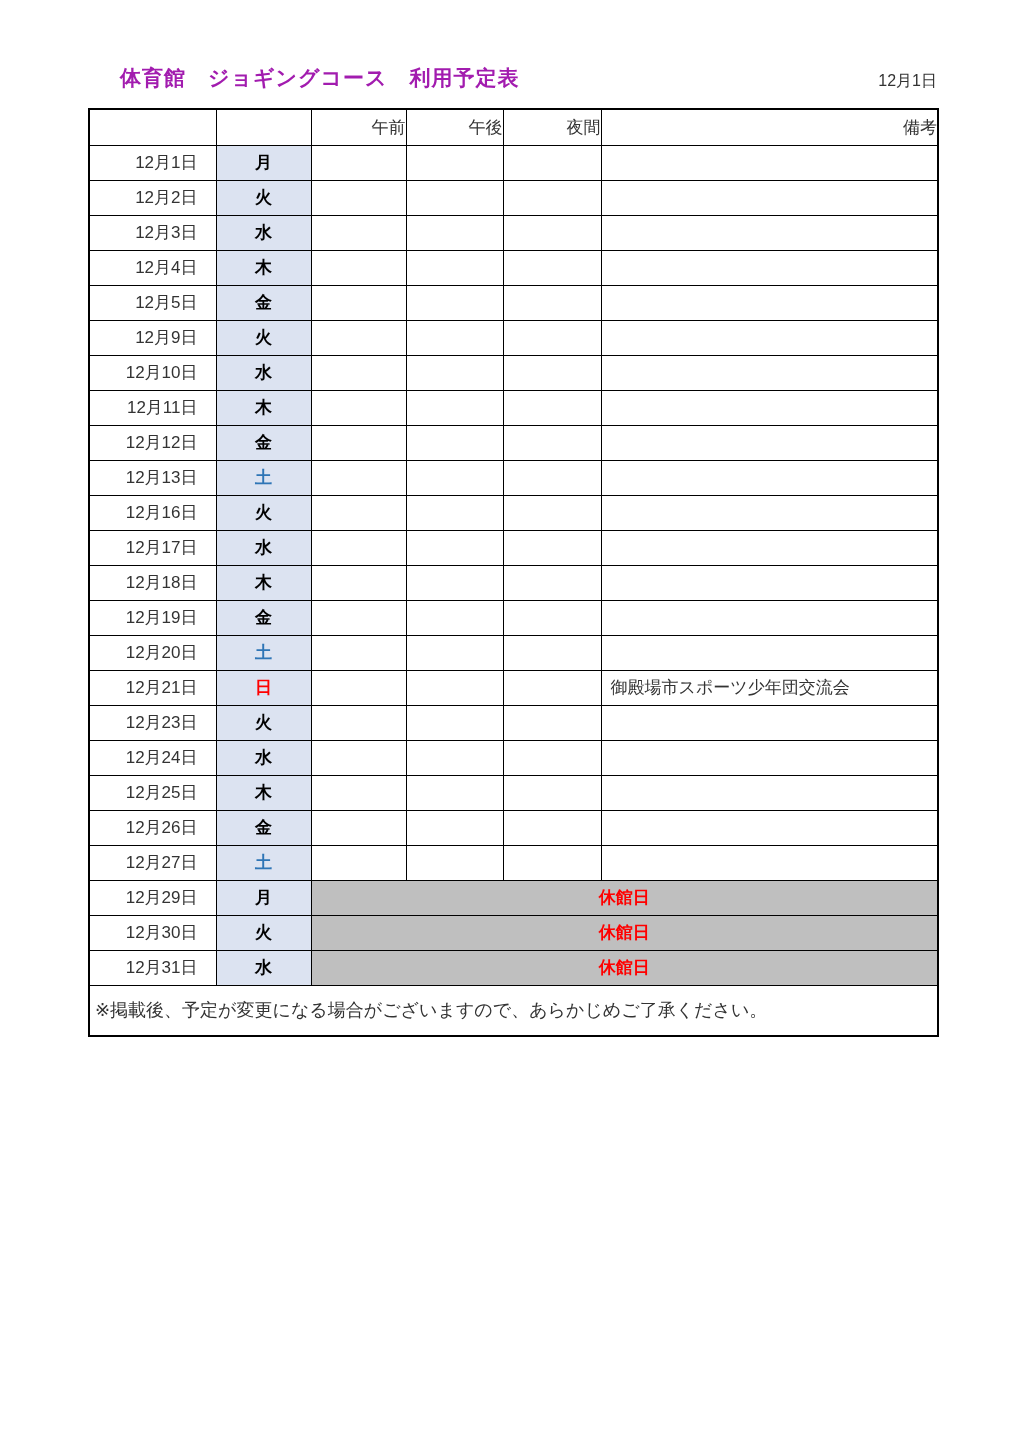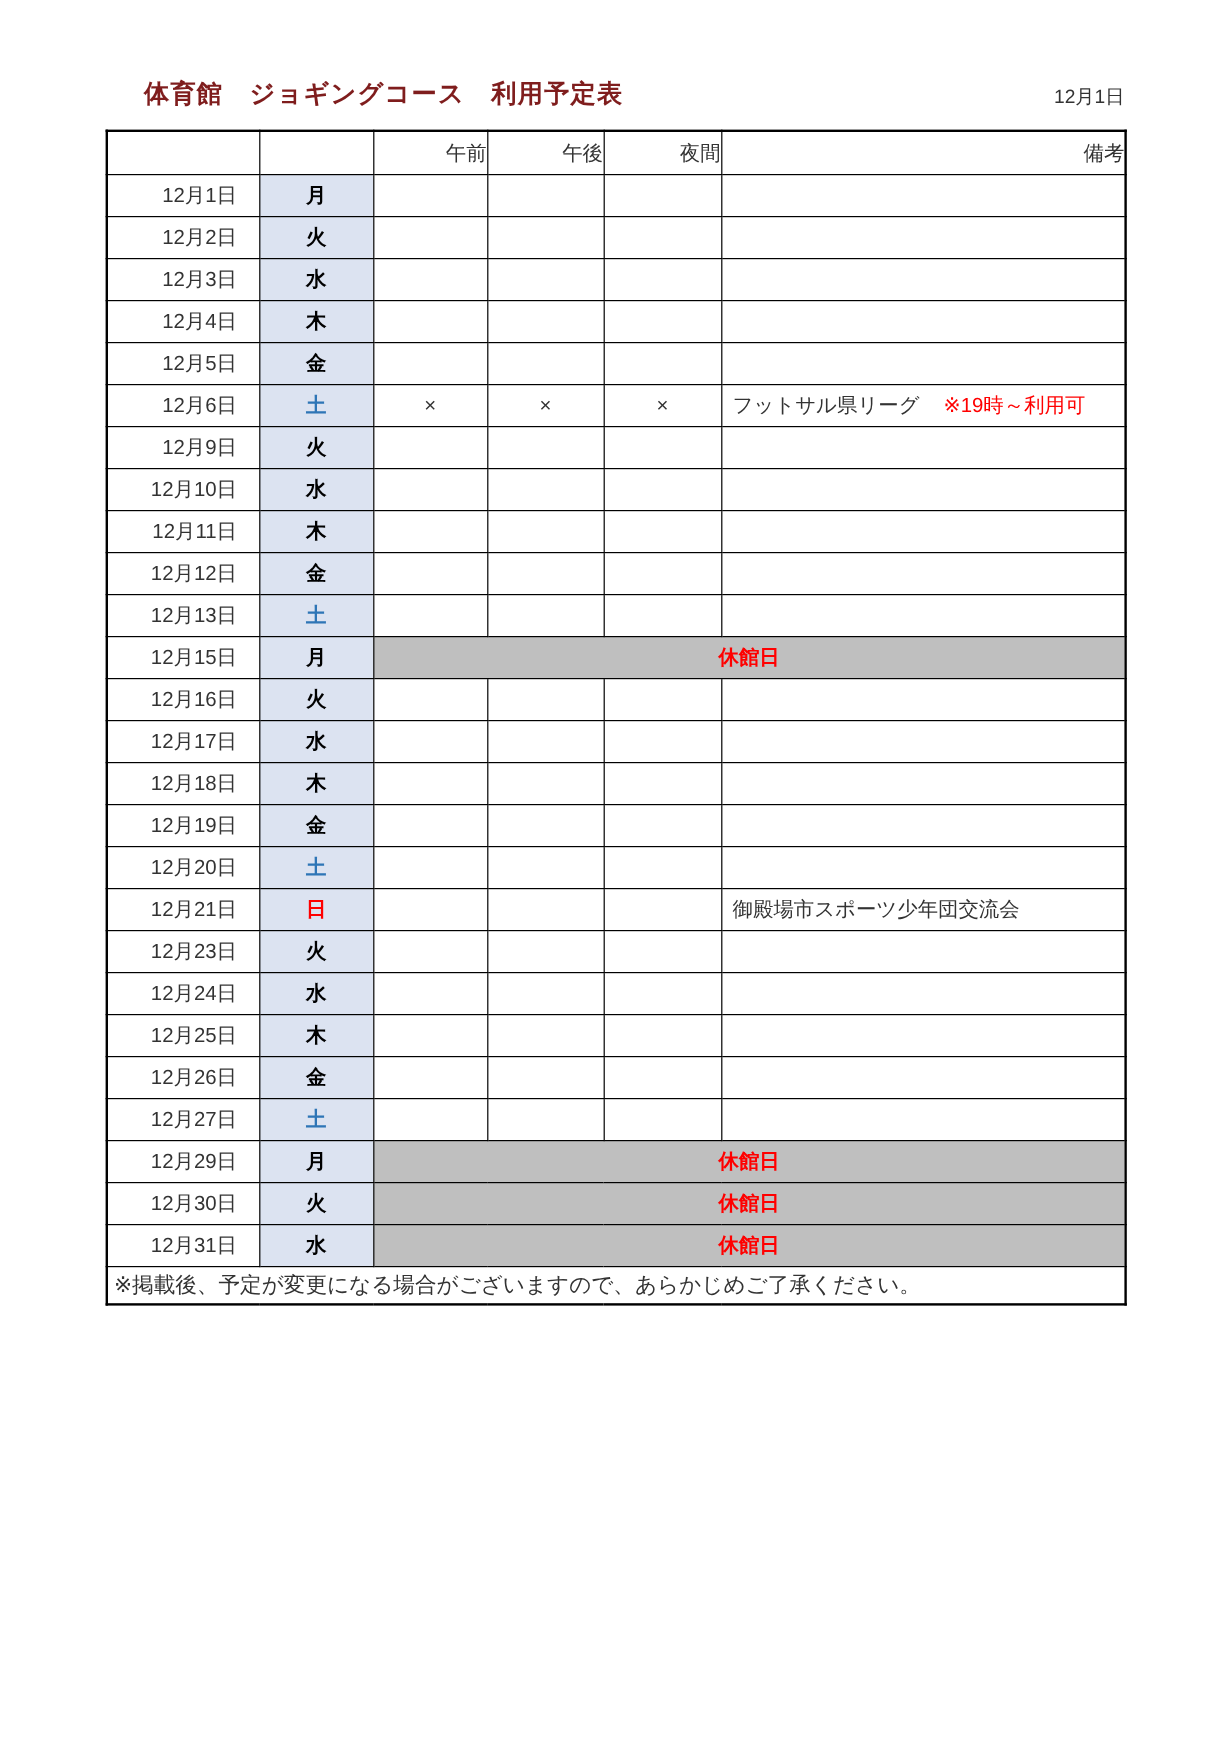--- a/index.html
+++ b/index.html
@@ -17,21 +17,21 @@
     top: 64px;
     left: 120px;
     right: 87px;
     display: flex;
     justify-content: space-between;
     align-items: flex-end;
   }
   .doc-title {
     font-size: 21px;
     font-weight: bold;
-    color: #7f1d1d;
+    color: #a21caf;
     letter-spacing: 1px;
   }
   .doc-date {
     font-size: 16px;
     color: #333333;
   }
   table.schedule {
     position: absolute;
     top: 108px;
     left: 88px;
@@ -86,21 +86,21 @@
     margin-left: 20px;
   }
   td.closed-cell {
     background: #bfbfbf;
     color: #ff0000;
     font-weight: bold;
     font-size: 18px;
     text-align: center;
   }
   tfoot td.footer-note {
-    height: 32px;
+    height: 51px;
     text-align: left;
     padding-left: 5px;
     font-size: 18px;
     color: #333333;
     background: #ffffff;
   }
 </style>
 </head>
 <body>
 
@@ -165,28 +165,20 @@
         </tr>
         <tr>
           <td class="date-cell">12月5日</td>
           <td class="day-cell weekday">金</td>
           <td class="mark-cell"></td>
           <td class="mark-cell"></td>
           <td class="mark-cell"></td>
           <td class="remarks-cell"></td>
         </tr>
         <tr>
-          <td class="date-cell">12月6日</td>
-          <td class="day-cell saturday">土</td>
-          <td class="mark-cell">×</td>
-          <td class="mark-cell">×</td>
-          <td class="mark-cell">×</td>
-          <td class="remarks-cell"><span>フットサル県リーグ</span><span class="red-note">※19時～利用可</span></td>
-        </tr>
-        <tr>
           <td class="date-cell">12月9日</td>
           <td class="day-cell weekday">火</td>
           <td class="mark-cell"></td>
           <td class="mark-cell"></td>
           <td class="mark-cell"></td>
           <td class="remarks-cell"></td>
         </tr>
         <tr>
           <td class="date-cell">12月10日</td>
           <td class="day-cell weekday">水</td>
@@ -211,25 +203,20 @@
           <td class="mark-cell"></td>
           <td class="remarks-cell"></td>
         </tr>
         <tr>
           <td class="date-cell">12月13日</td>
           <td class="day-cell saturday">土</td>
           <td class="mark-cell"></td>
           <td class="mark-cell"></td>
           <td class="mark-cell"></td>
           <td class="remarks-cell"></td>
-        </tr>
-        <tr>
-          <td class="date-cell">12月15日</td>
-          <td class="day-cell weekday">月</td>
-          <td class="closed-cell" colspan="4">休館日</td>
         </tr>
         <tr>
           <td class="date-cell">12月16日</td>
           <td class="day-cell weekday">火</td>
           <td class="mark-cell"></td>
           <td class="mark-cell"></td>
           <td class="mark-cell"></td>
           <td class="remarks-cell"></td>
         </tr>
         <tr>

